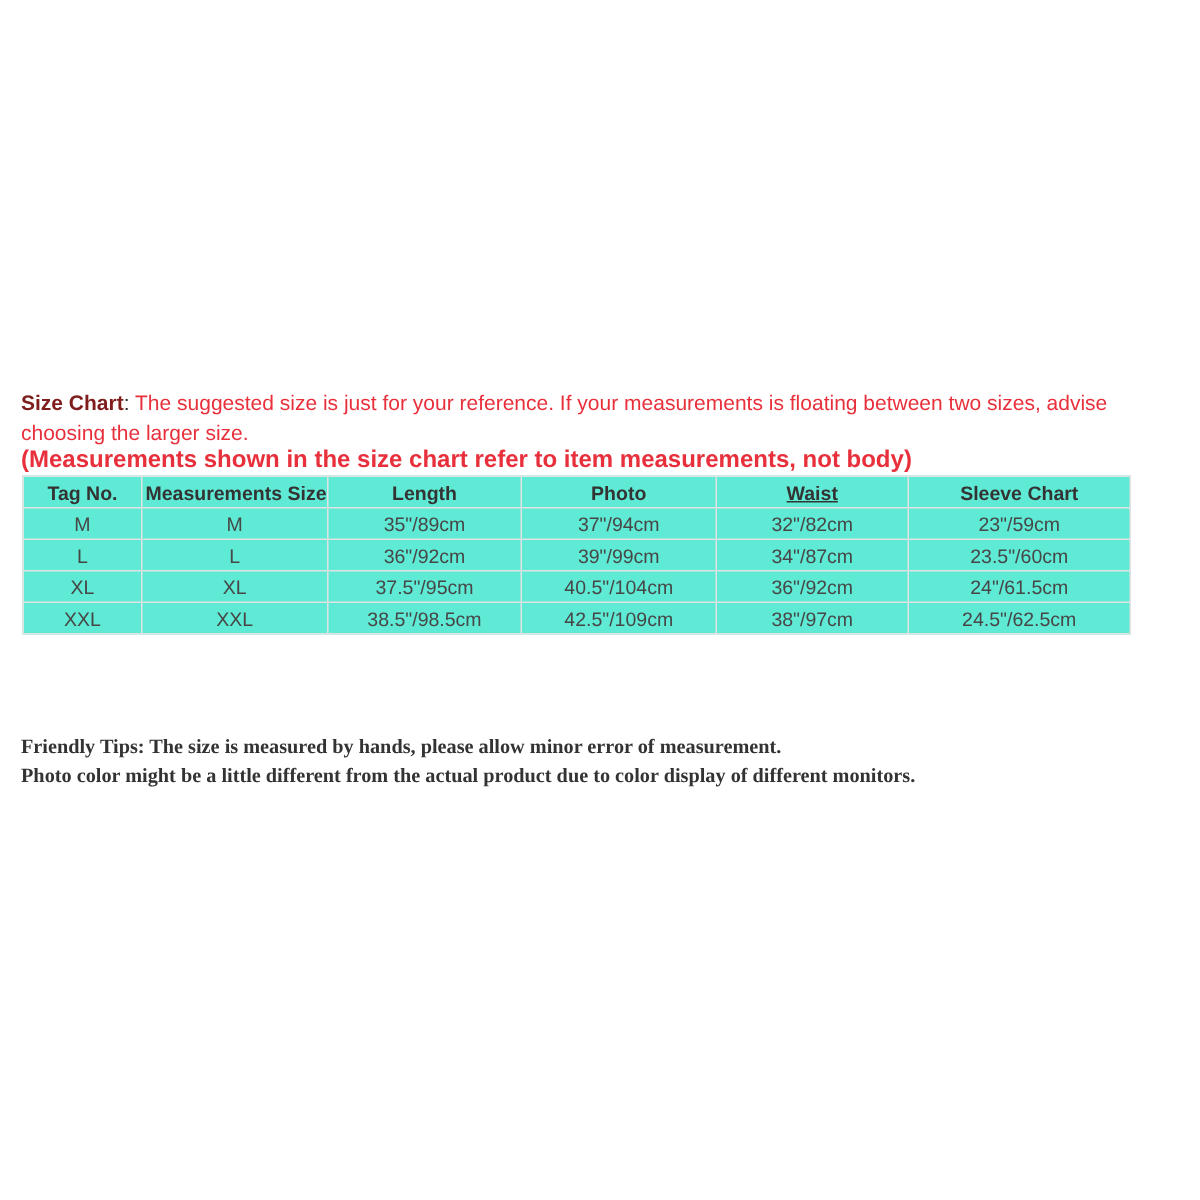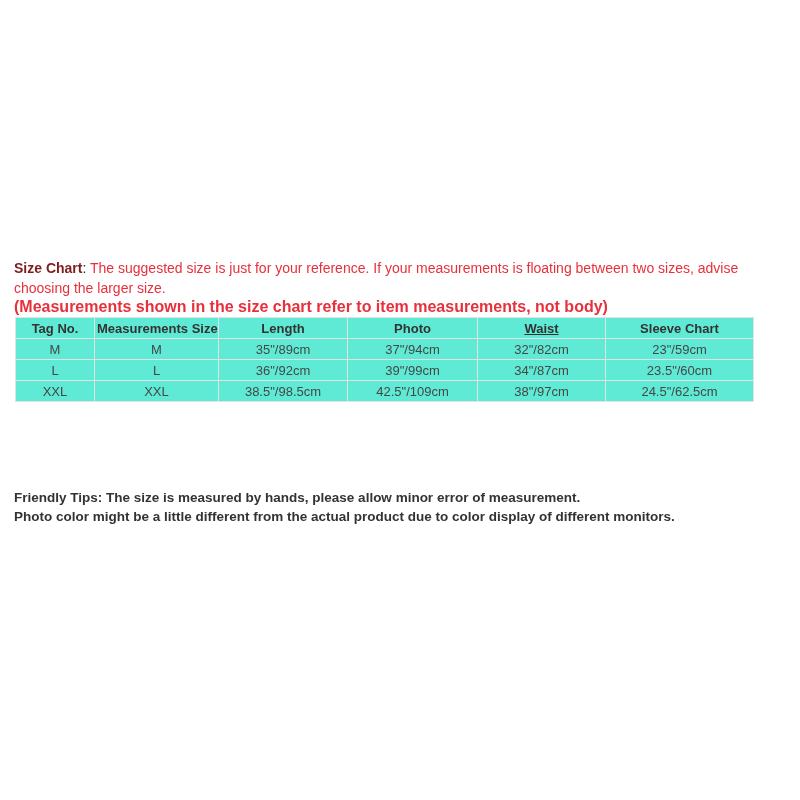--- a/index.html
+++ b/index.html
@@ -80,20 +80,21 @@
   table.size-table th:nth-child(5){width:128px;text-decoration:underline;}
   table.size-table th:nth-child(6){width:148px;}
   .tips{
     position:absolute;
     left:14px;top:489px;
     width:756px;
     font-size:13.5px;
     line-height:18.5px;
     font-weight:700;
     color:#333333;
+    font-family:Liberation Serif, serif;
   }
 </style>
 </head>
 <body>
 
 <div class="canvas">
 
   <p class="intro"><span class="label">Size Chart</span><span class="colon">: </span><span class="red">The suggested size is just for your reference. If your measurements is floating between two sizes, advise choosing the larger size.</span></p>
 
   <p class="note">(Measurements shown in the size chart refer to item measurements, not body)</p>
@@ -120,20 +121,28 @@
         </tr>
         <tr>
           <td>L</td>
           <td>L</td>
           <td>36"/92cm</td>
           <td>39"/99cm</td>
           <td>34"/87cm</td>
           <td>23.5"/60cm</td>
         </tr>
         <tr>
+          <td>XL</td>
+          <td>XL</td>
+          <td>37.5"/95cm</td>
+          <td>40.5"/104cm</td>
+          <td>36"/92cm</td>
+          <td>24"/61.5cm</td>
+        </tr>
+        <tr>
           <td>XXL</td>
           <td>XXL</td>
           <td>38.5"/98.5cm</td>
           <td>42.5"/109cm</td>
           <td>38"/97cm</td>
           <td>24.5"/62.5cm</td>
         </tr>
       </tbody>
   </table>
 

